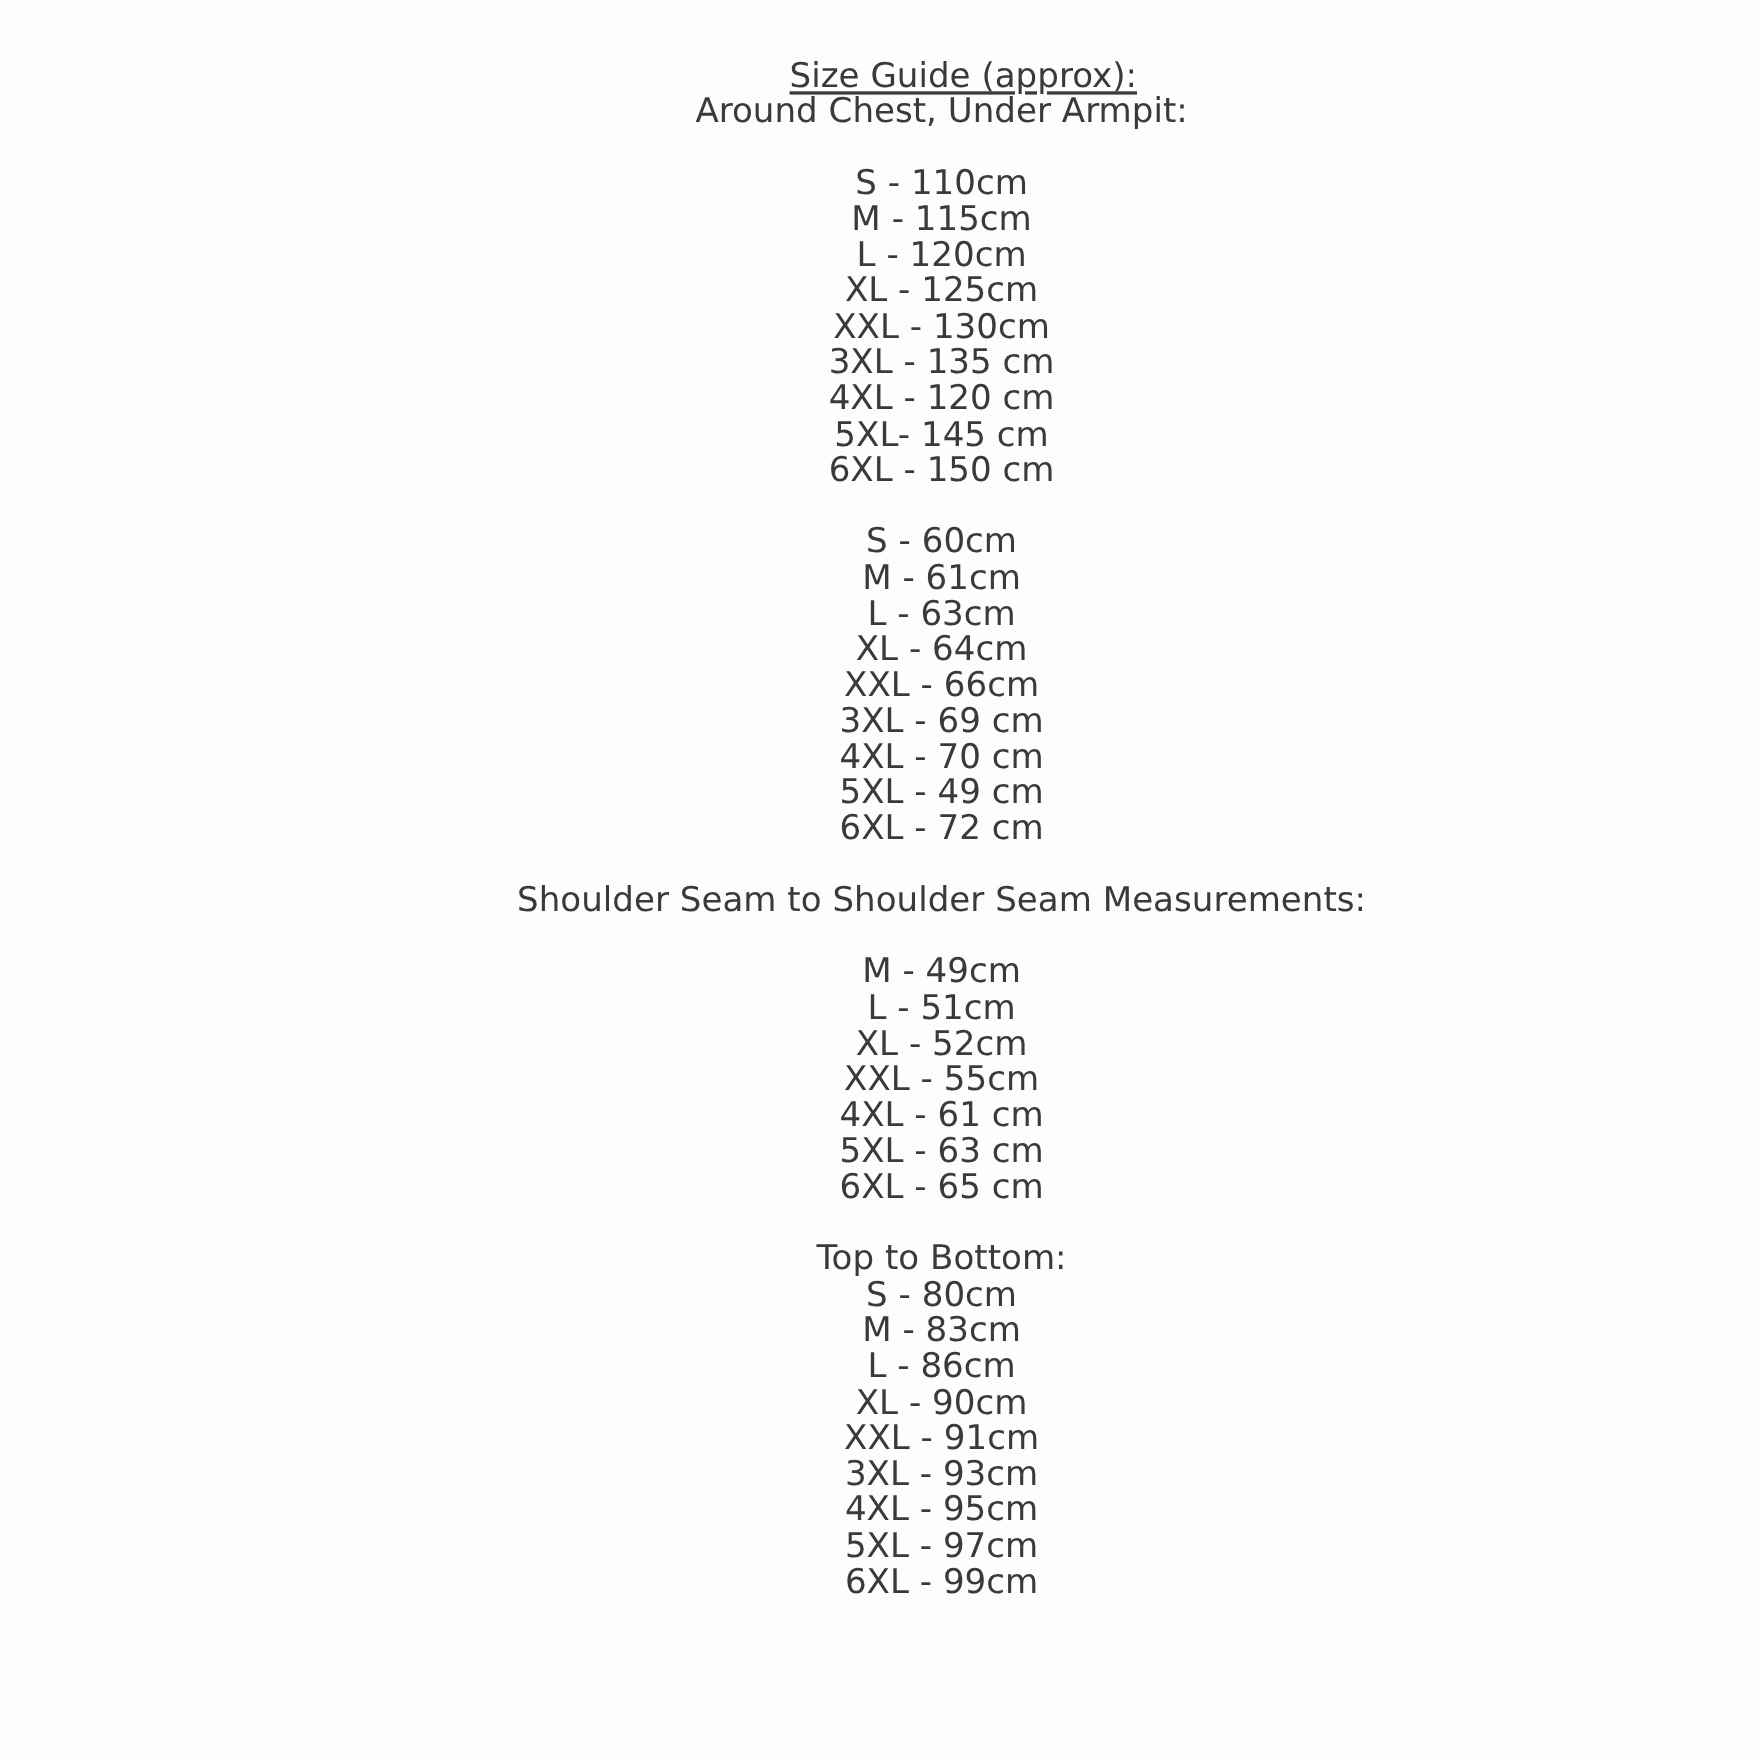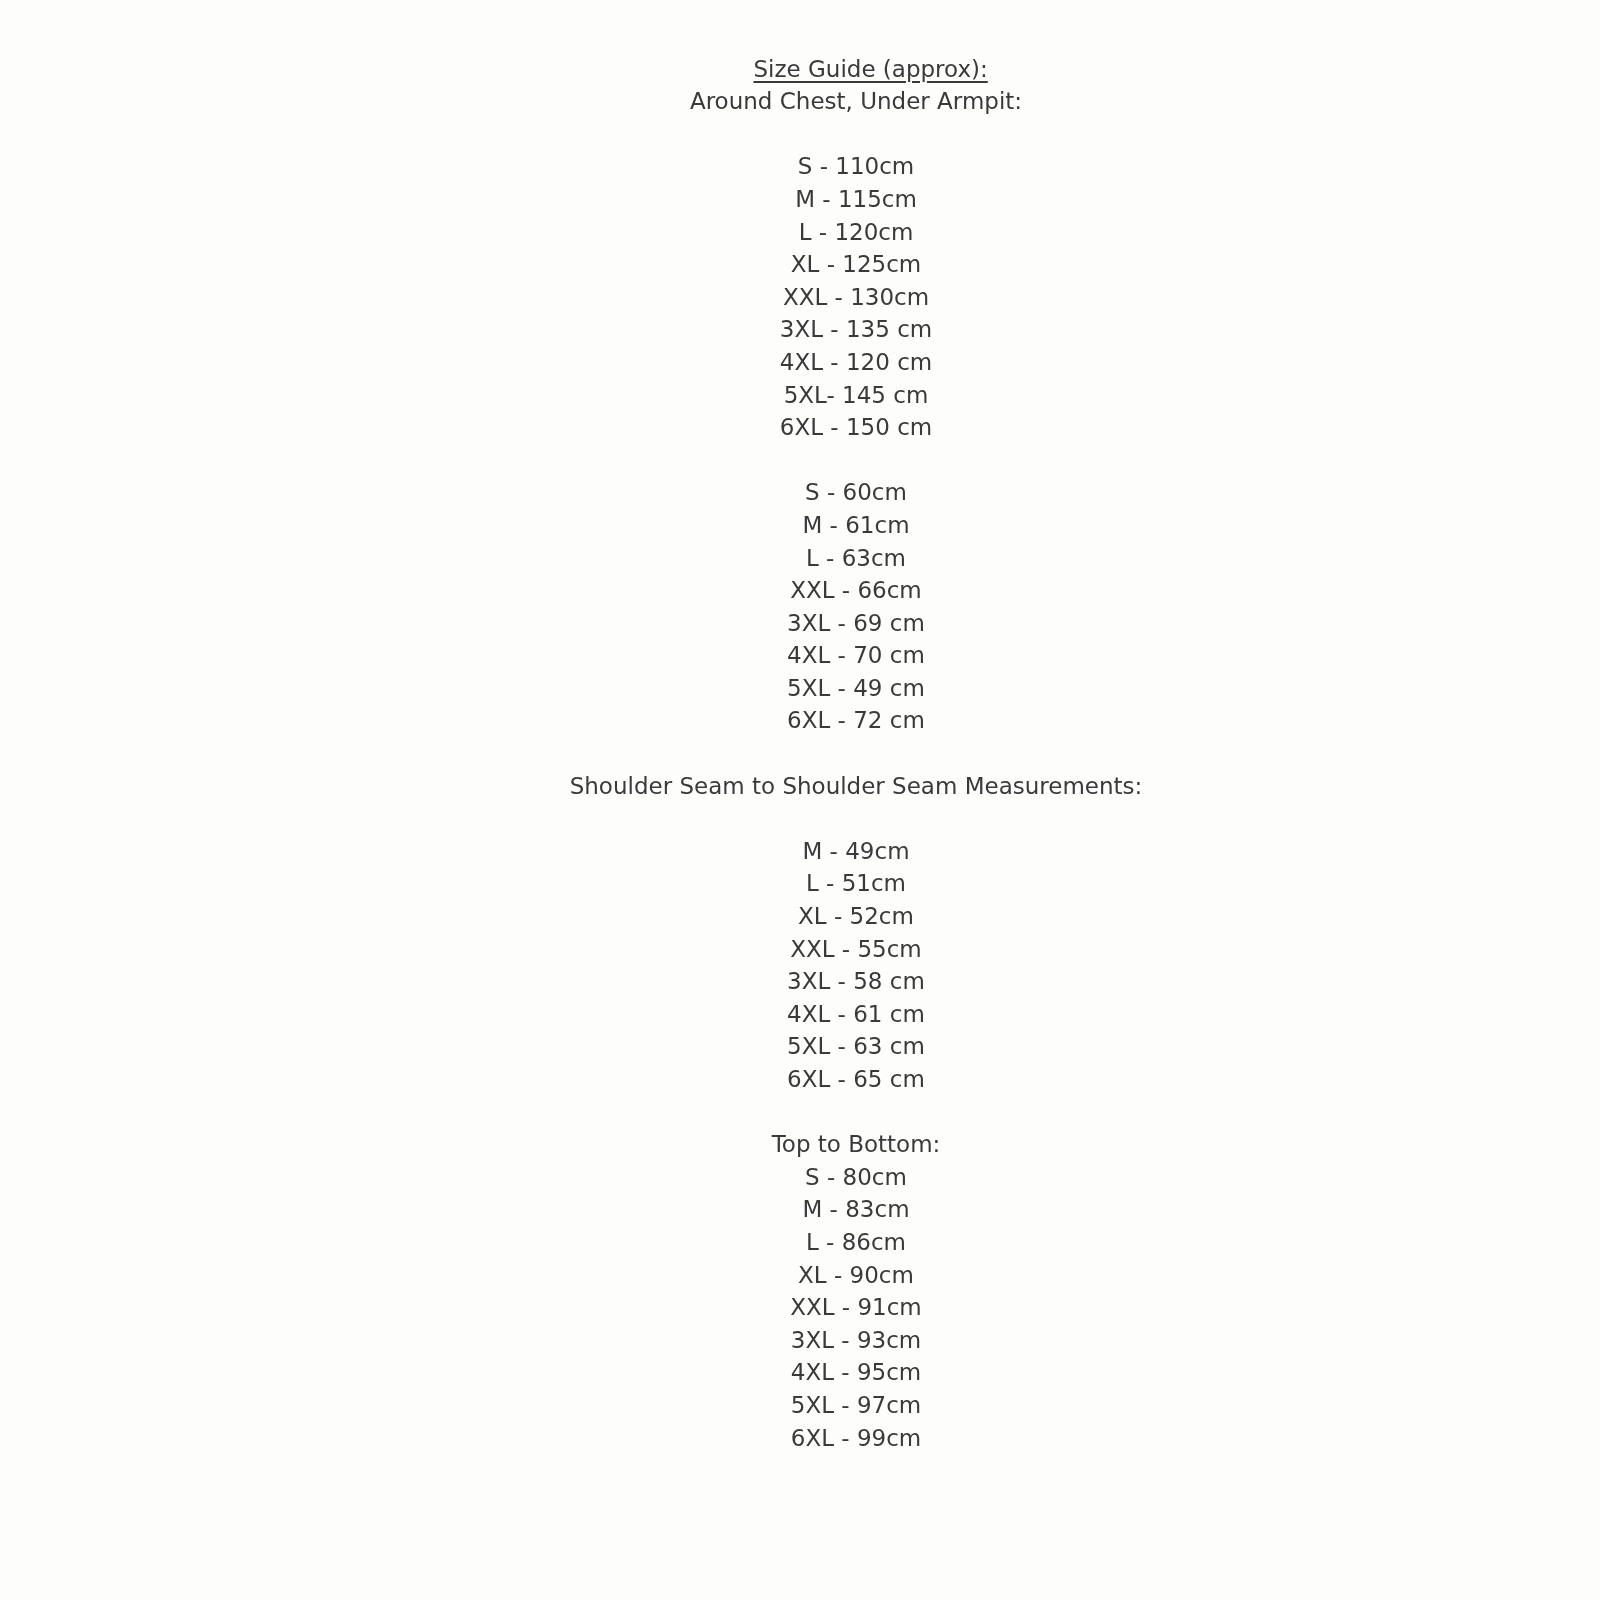--- a/index.html
+++ b/index.html
@@ -13,21 +13,21 @@
     overflow: hidden;
     font-family: "DejaVu Sans", "Liberation Sans", sans-serif;
     color: #3a3a3a;
   }
   .doc {
     box-sizing: border-box;
     margin-left: 112px;
     width: 1488px;
     padding-top: 20px;
     text-align: center;
-    font-size: 23px;
+    font-size: 31px;
   }
   .line {
     height: 32.6px;
     line-height: 32.6px;
     white-space: pre;
   }
   .spacer {
     height: 32.6px;
   }
   .title-text {
@@ -63,39 +63,39 @@
       </div>
   </section>
 
   <div class="spacer"></div>
 
   <section>
     <div class="list">
         <div class="line item">S - 60cm</div>
         <div class="line item">M - 61cm</div>
         <div class="line item">L - 63cm</div>
+        <div class="line item">XL - 64cm</div>
         <div class="line item">XXL - 66cm</div>
         <div class="line item">3XL - 69 cm</div>
         <div class="line item">4XL - 70 cm</div>
         <div class="line item">5XL - 49 cm</div>
         <div class="line item">6XL - 72 cm</div>
       </div>
   </section>
 
   <div class="spacer"></div>
 
   <section>
     <div class="line heading">Shoulder Seam to Shoulder Seam Measurements:</div>
     <div class="spacer"></div>
     <div class="list">
         <div class="line item">M - 49cm</div>
         <div class="line item">L - 51cm</div>
         <div class="line item">XL - 52cm</div>
         <div class="line item">XXL - 55cm</div>
-        <div class="line item">3XL - 58 cm</div>
         <div class="line item">4XL - 61 cm</div>
         <div class="line item">5XL - 63 cm</div>
         <div class="line item">6XL - 65 cm</div>
       </div>
   </section>
 
   <div class="spacer"></div>
 
   <section>
     <div class="line heading">Top to Bottom:</div>

